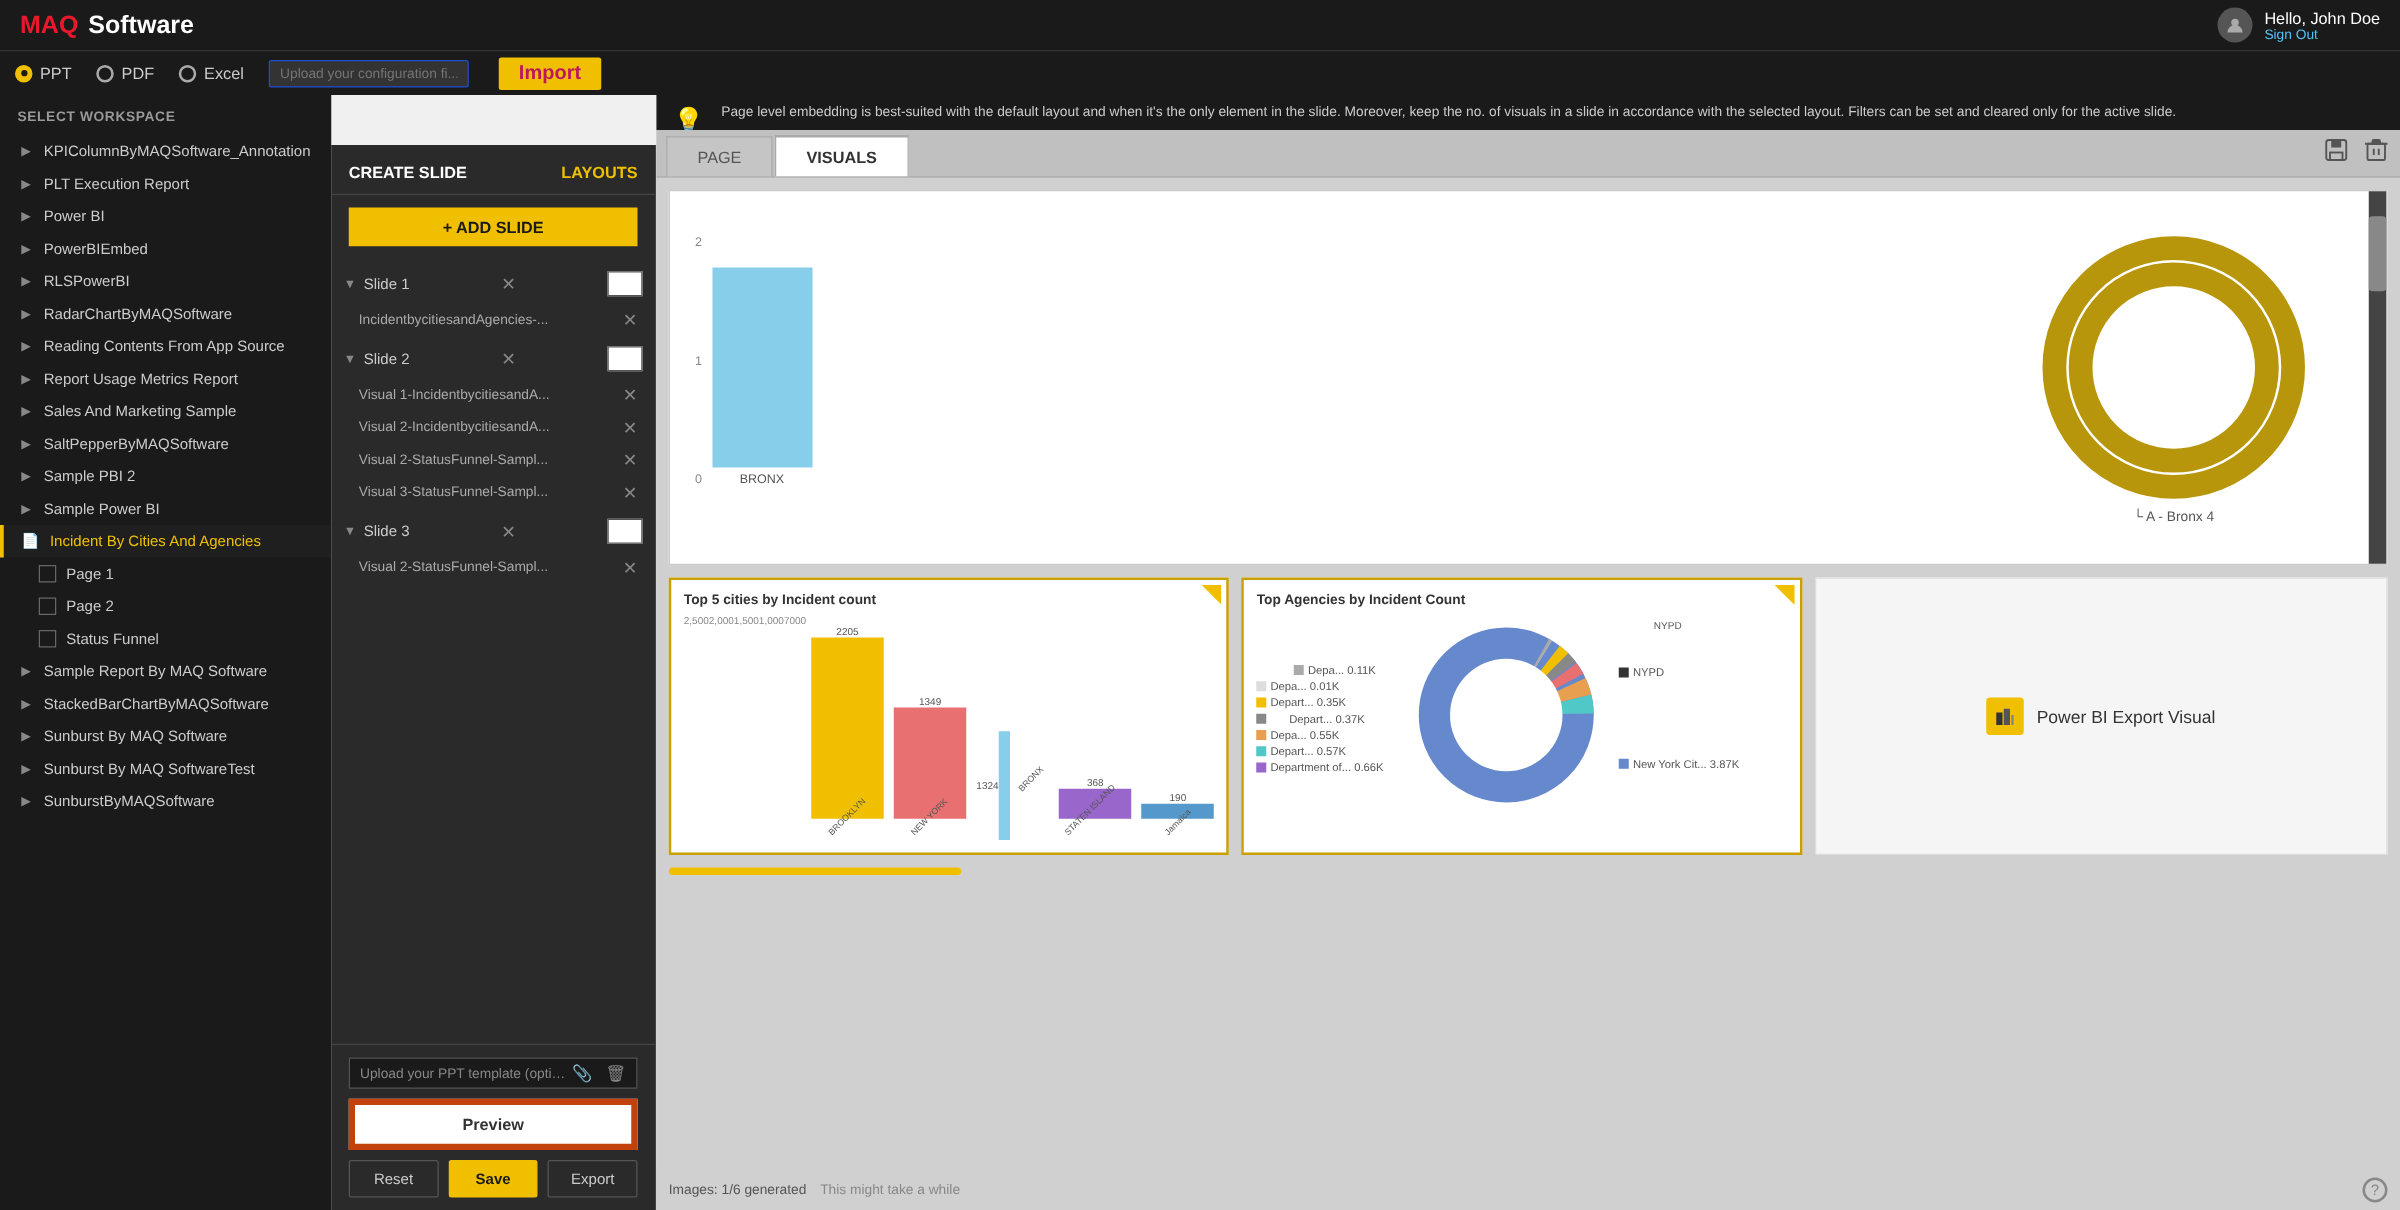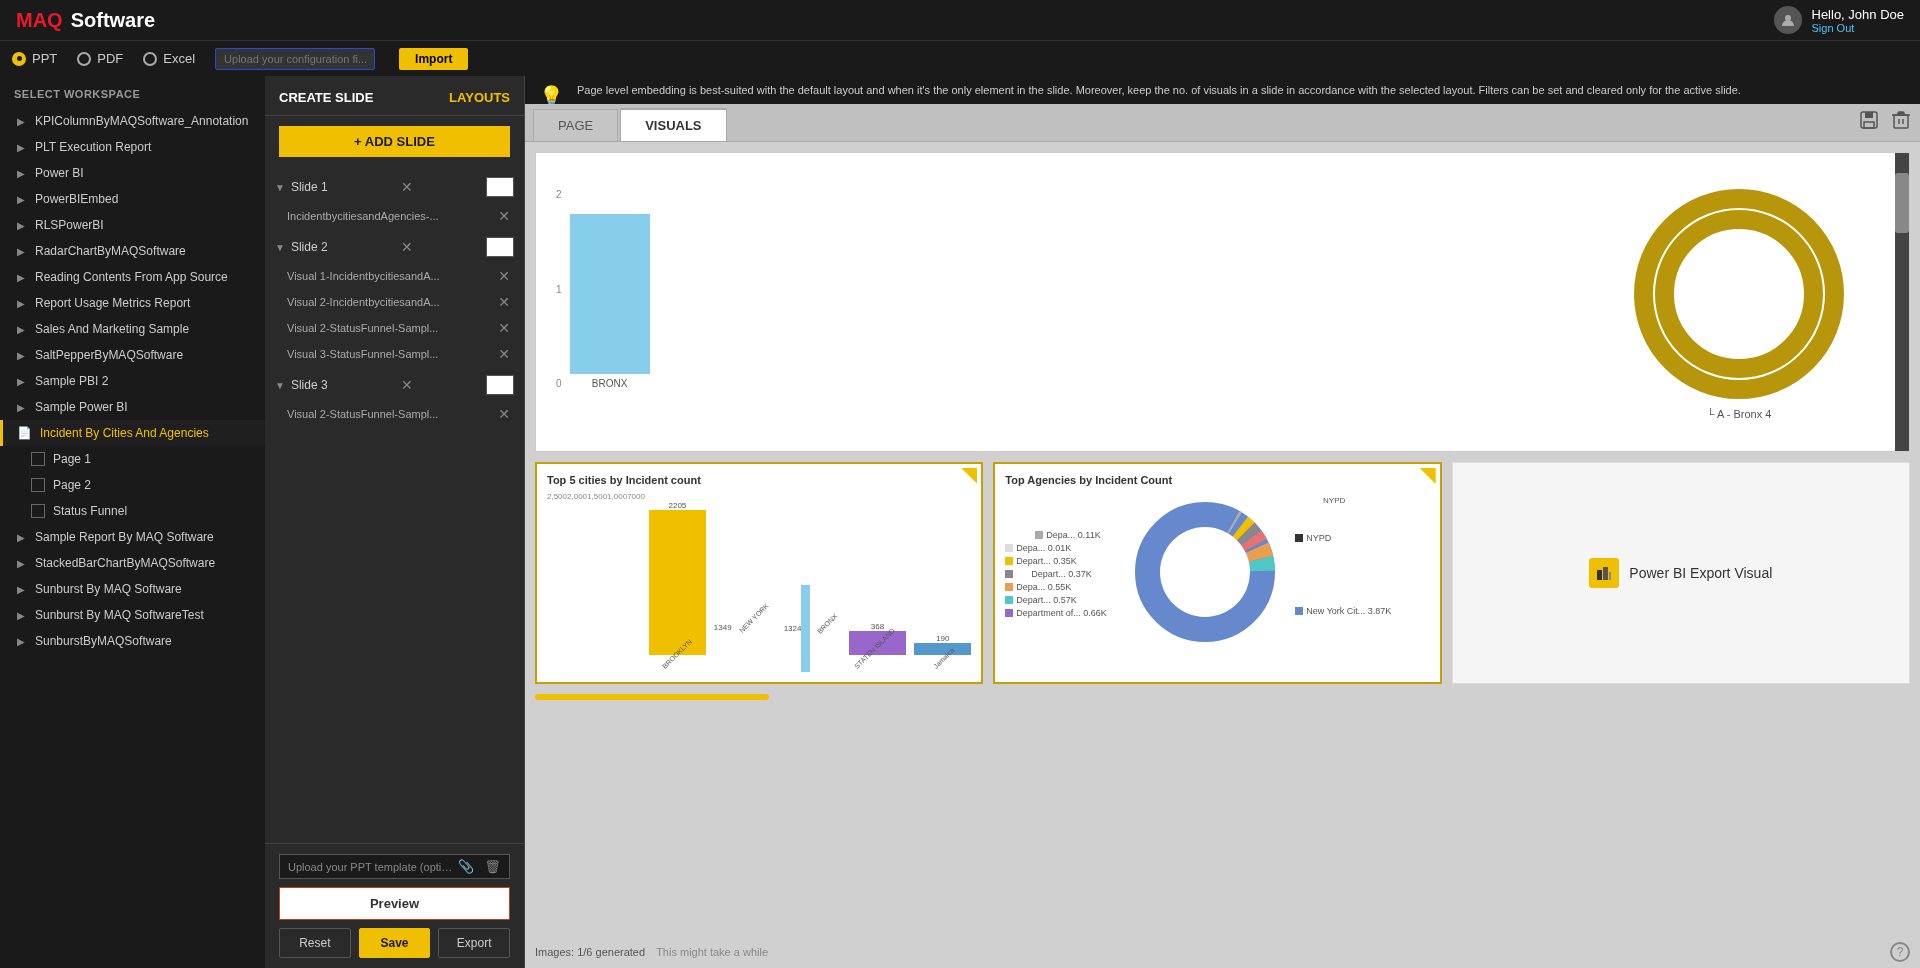--- a/index.html
+++ b/index.html
@@ -14,36 +14,36 @@
     .header-user .sign-out { color: #4fc3f7; font-size: 11px; cursor: pointer; display: block; }
     .avatar { width: 28px; height: 28px; border-radius: 50%; background: #555; display: flex; align-items: center; justify-content: center; }
     .avatar svg { fill: #aaa; }
 
     
     .format-bar { background: #1a1a1a; height: 36px; display: flex; align-items: center; padding: 0 12px; gap: 20px; border-top: 1px solid #333; flex-shrink: 0; }
     .format-option { display: flex; align-items: center; gap: 6px; color: #ccc; font-size: 13px; cursor: pointer; }
     .radio-circle { width: 14px; height: 14px; border-radius: 50%; border: 2px solid #aaa; display: flex; align-items: center; justify-content: center; }
     .radio-filled { background: #f0c000; border-color: #f0c000; }
     .radio-inner { width: 5px; height: 5px; border-radius: 50%; background: #1a1a1a; }
-    .import-btn { background: #f0c000; color: #000000; border: none; padding: 4px 16px; font-size: 12px; font-weight: bold; cursor: pointer; border-radius: 2px; margin-left: 4px; }
+    .import-btn { background: #f0c000; color: #be185d; border: none; padding: 4px 16px; font-size: 16px; font-weight: bold; cursor: pointer; border-radius: 2px; margin-left: 4px; }
     .config-input { background: #333; border: 1px solid #1d4ed8; color: #aaa; padding: 4px 8px; font-size: 11px; width: 160px; border-radius: 2px; }
 
     
     .main { display: flex; flex: 1; overflow: hidden; }
 
     
     .sidebar { background: #1a1a1a; width: 265px; flex-shrink: 0; overflow-y: auto; padding-top: 4px; }
     .sidebar-header { color: #999; font-size: 11px; font-weight: 600; padding: 8px 14px; letter-spacing: 0.5px; }
     .sidebar-item { display: flex; align-items: center; gap: 8px; padding: 6px 14px; cursor: pointer; color: #ccc; font-size: 12px; border-left: 3px solid transparent; }
     .sidebar-item.active { color: #f0c000; border-left: 3px solid #f0c000; background: #1f1f1f; }
     .sidebar-item .chevron { width: 10px; font-size: 10px; color: #888; }
     .sidebar-item .page-icon { width: 14px; height: 14px; border: 1px solid #666; display: inline-block; }
 
     
-    .slide-panel { background: #2a2a2a; width: 260px; flex-shrink: 0; display: flex; flex-direction: column; border-right: 1px solid #444; }
+    .slide-panel { background: #2a2a2a; width: 260px; flex-shrink: 0; display: flex; flex-direction: column; border-right: 1px solid #444; margin-top: 40px; }
     .slide-panel-header { display: flex; justify-content: space-between; align-items: center; padding: 14px 14px 10px; border-bottom: 1px solid #444; }
     .slide-panel-title { color: white; font-size: 13px; font-weight: 600; }
     .slide-panel-layouts { color: #f0c000; font-size: 13px; font-weight: 600; cursor: pointer; }
     .add-slide-btn { background: #f0c000; color: #1a1a1a; border: none; width: calc(100% - 28px); margin: 10px 14px; padding: 8px; font-size: 13px; font-weight: bold; cursor: pointer; display: flex; align-items: center; justify-content: center; gap: 6px; }
     .slide-list { flex: 1; overflow-y: auto; padding: 4px 0; }
     .slide-group { margin-bottom: 2px; }
     .slide-group-header { display: flex; align-items: center; padding: 6px 10px; color: #ccc; font-size: 12px; cursor: pointer; gap: 6px; }
     .slide-group-header .slide-thumb { width: 28px; height: 20px; background: white; border: 1px solid #555; margin-left: auto; }
     .slide-group-header .chevron-down { font-size: 10px; color: #888; }
     .slide-child { display: flex; align-items: center; padding: 5px 10px 5px 22px; color: #aaa; font-size: 11px; cursor: pointer; gap: 4px; }
@@ -276,21 +276,21 @@
         </div>
       </div>
     </div>
 
     <div class="slide-panel-footer">
       <div class="ppt-template-input">
         <span style="flex:1;overflow:hidden;white-space:nowrap;text-overflow:ellipsis;">Upload your PPT template (optio...</span>
         <span style="font-size:13px;cursor:pointer;">📎</span>
         <span style="font-size:13px;cursor:pointer;margin-left:4px;">🗑</span>
       </div>
-      <button class="add-slide-btn" style="background:white;border:1px solid #c2410c;color:#333;margin:0 0 8px 0;width:100%;text-align:center;">Preview</button>
+      <button class="add-slide-btn" style="background:white;border:5px solid #c2410c;color:#333;margin:0 0 8px 0;width:100%;text-align:center;">Preview</button>
       <div class="footer-btns">
         <button class="footer-btn outline">Reset</button>
         <button class="footer-btn primary">Save</button>
         <button class="footer-btn outline">Export</button>
       </div>
     </div>
   </div>
 
   <div class="content">
 
@@ -370,21 +370,21 @@
                 <span style="font-size:8px;color:#888;">1,000</span>
                 <span style="font-size:8px;color:#888;">700</span>
                 <span style="font-size:8px;color:#888;">0</span>
               </div>
               <div style="display:flex;align-items:flex-end;gap:8px;flex:1;">
                 <div style="display:flex;flex-direction:column;align-items:center;flex:1;">
                   <span style="font-size:8px;color:#555;">2205</span>
                   <div style="width:100%;height:145px;background:#f0c000;"></div>
                   <span style="font-size:7px;color:#555;transform:rotate(-45deg);transform-origin:top left;margin-top:10px;margin-left:6px;white-space:nowrap;">BROOKLYN</span>
                 </div>
-                <div style="display:flex;align-items:center;flex:1;">
+                <div style="display:flex;flex-direction:column;align-items:center;flex:1;">
                   <span style="font-size:8px;color:#555;">1349</span>
                   <div style="width:100%;height:89px;background:#e87070;"></div>
                   <span style="font-size:7px;color:#555;transform:rotate(-45deg);transform-origin:top left;margin-top:10px;margin-left:6px;white-space:nowrap;">NEW YORK</span>
                 </div>
                 <div style="display:flex;flex-direction:row;align-items:center;flex:1;">
                   <span style="font-size:8px;color:#555;">1324</span>
                   <div style="width:100%;height:87px;background:#87ceeb;"></div>
                   <span style="font-size:7px;color:#555;transform:rotate(-45deg);transform-origin:top left;margin-top:10px;margin-left:6px;white-space:nowrap;">BRONX</span>
                 </div>
                 <div style="display:flex;flex-direction:column;align-items:center;flex:1;">

